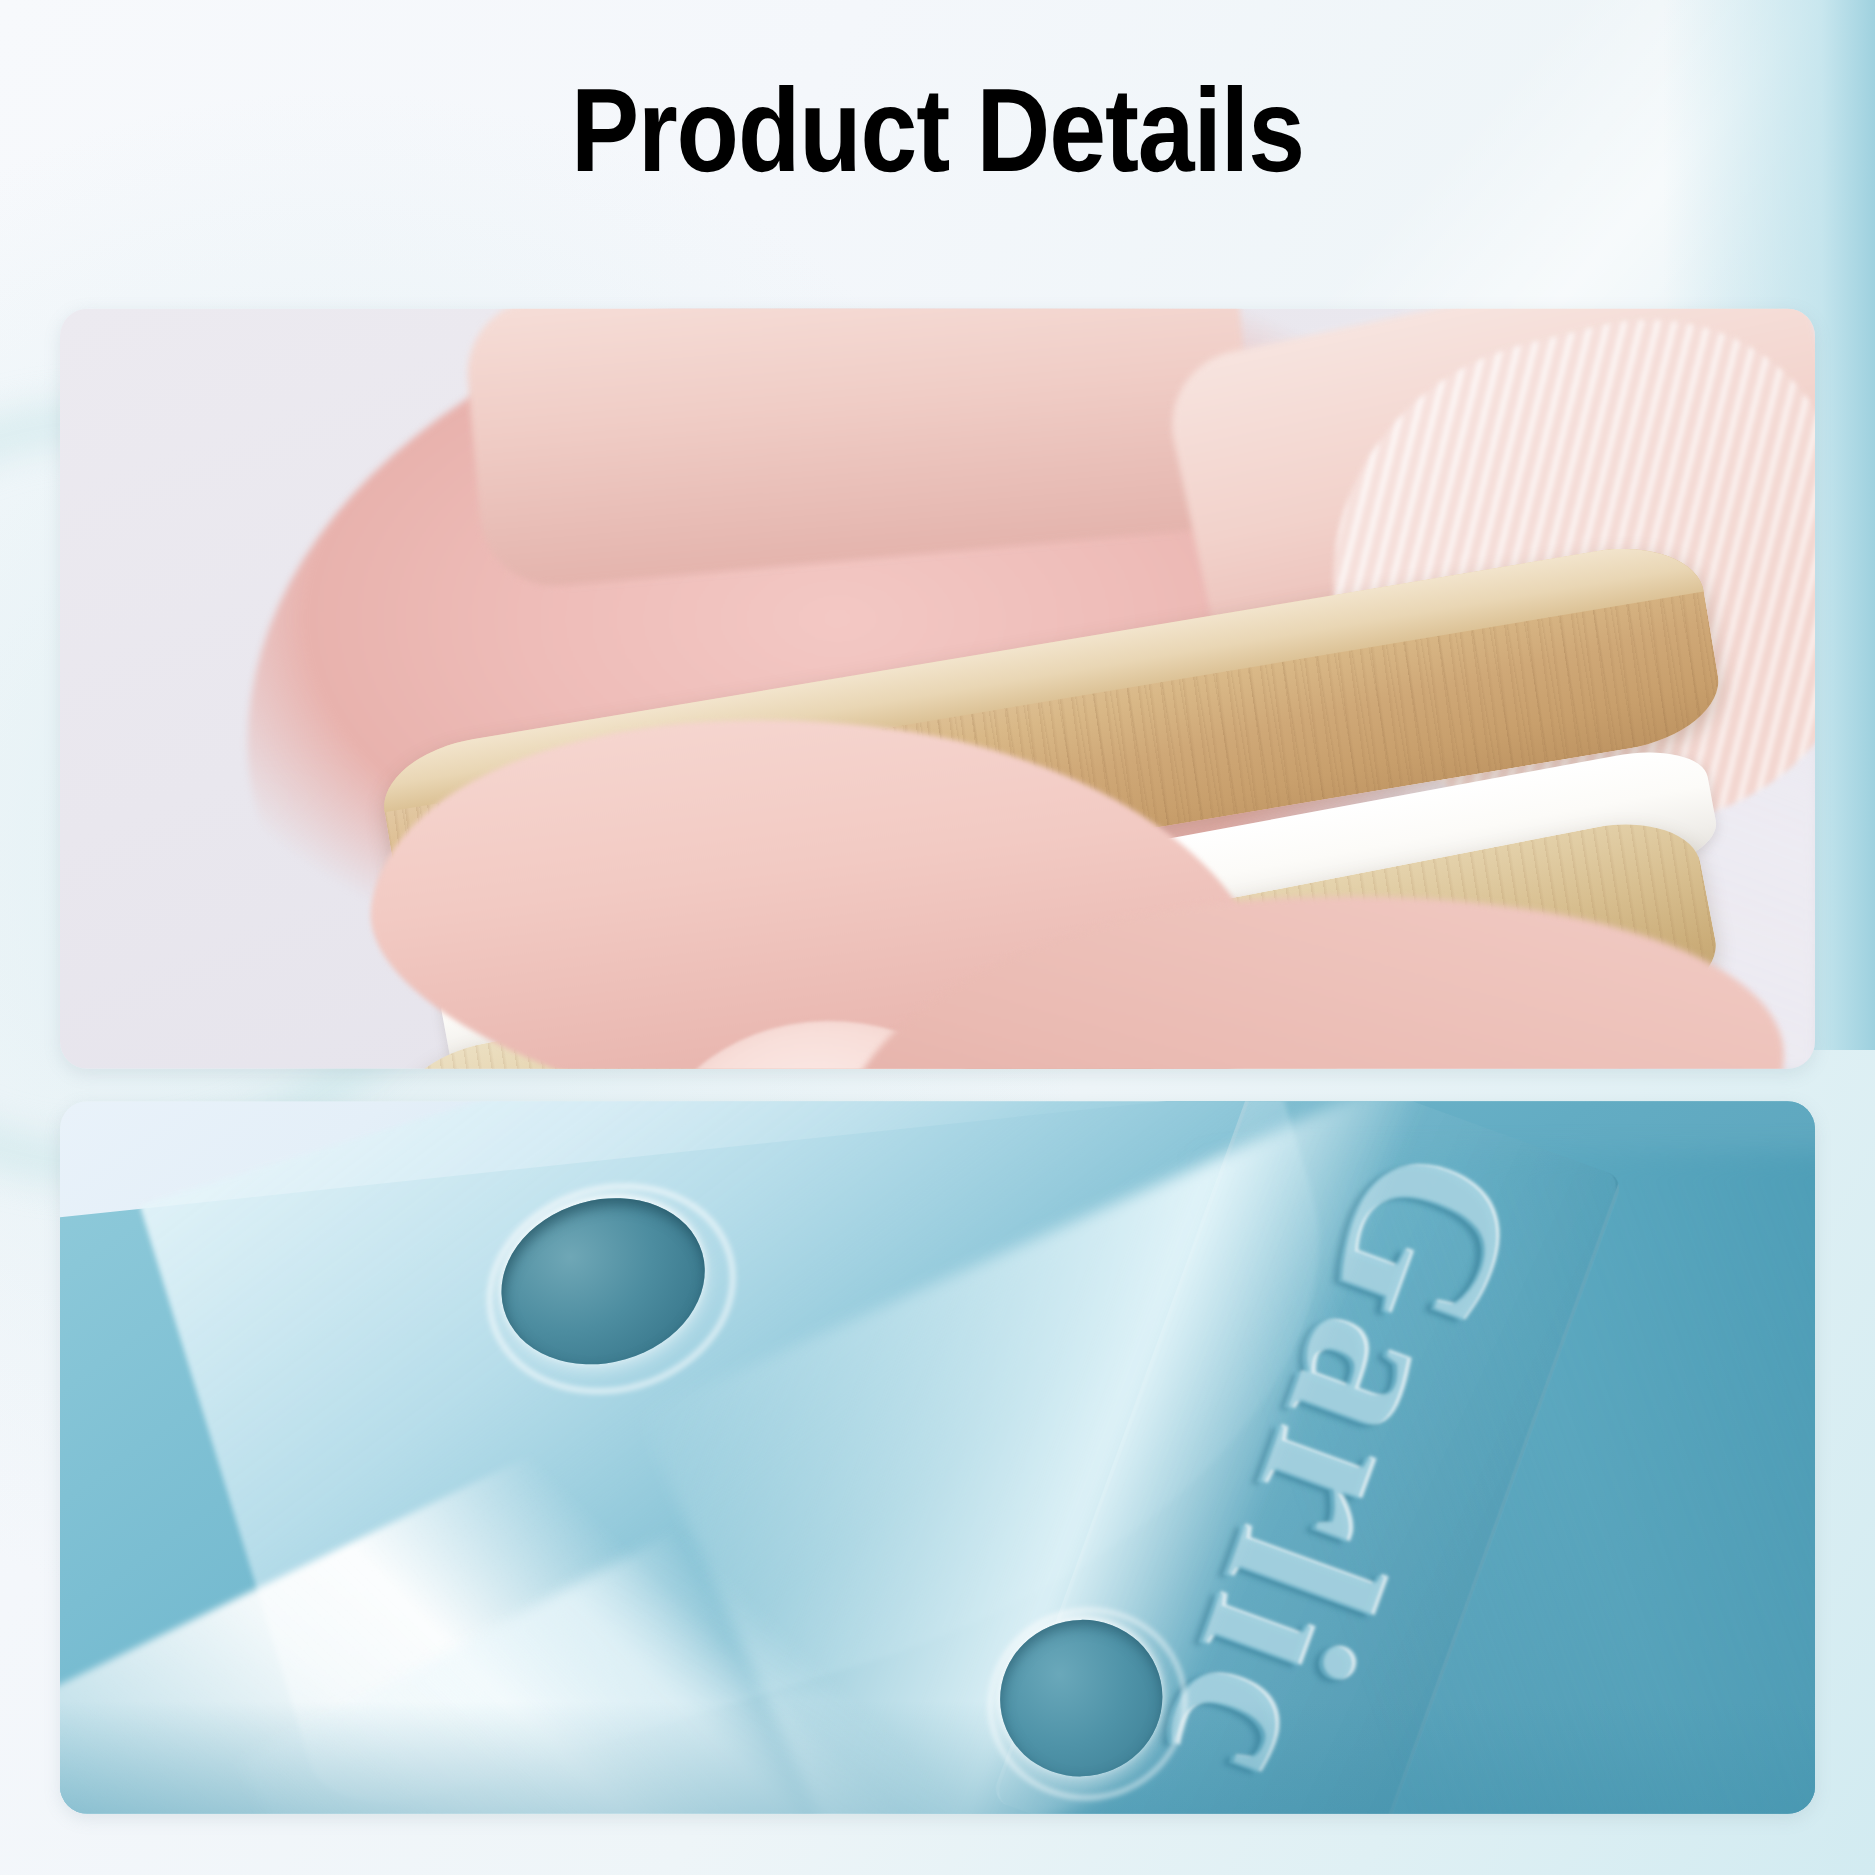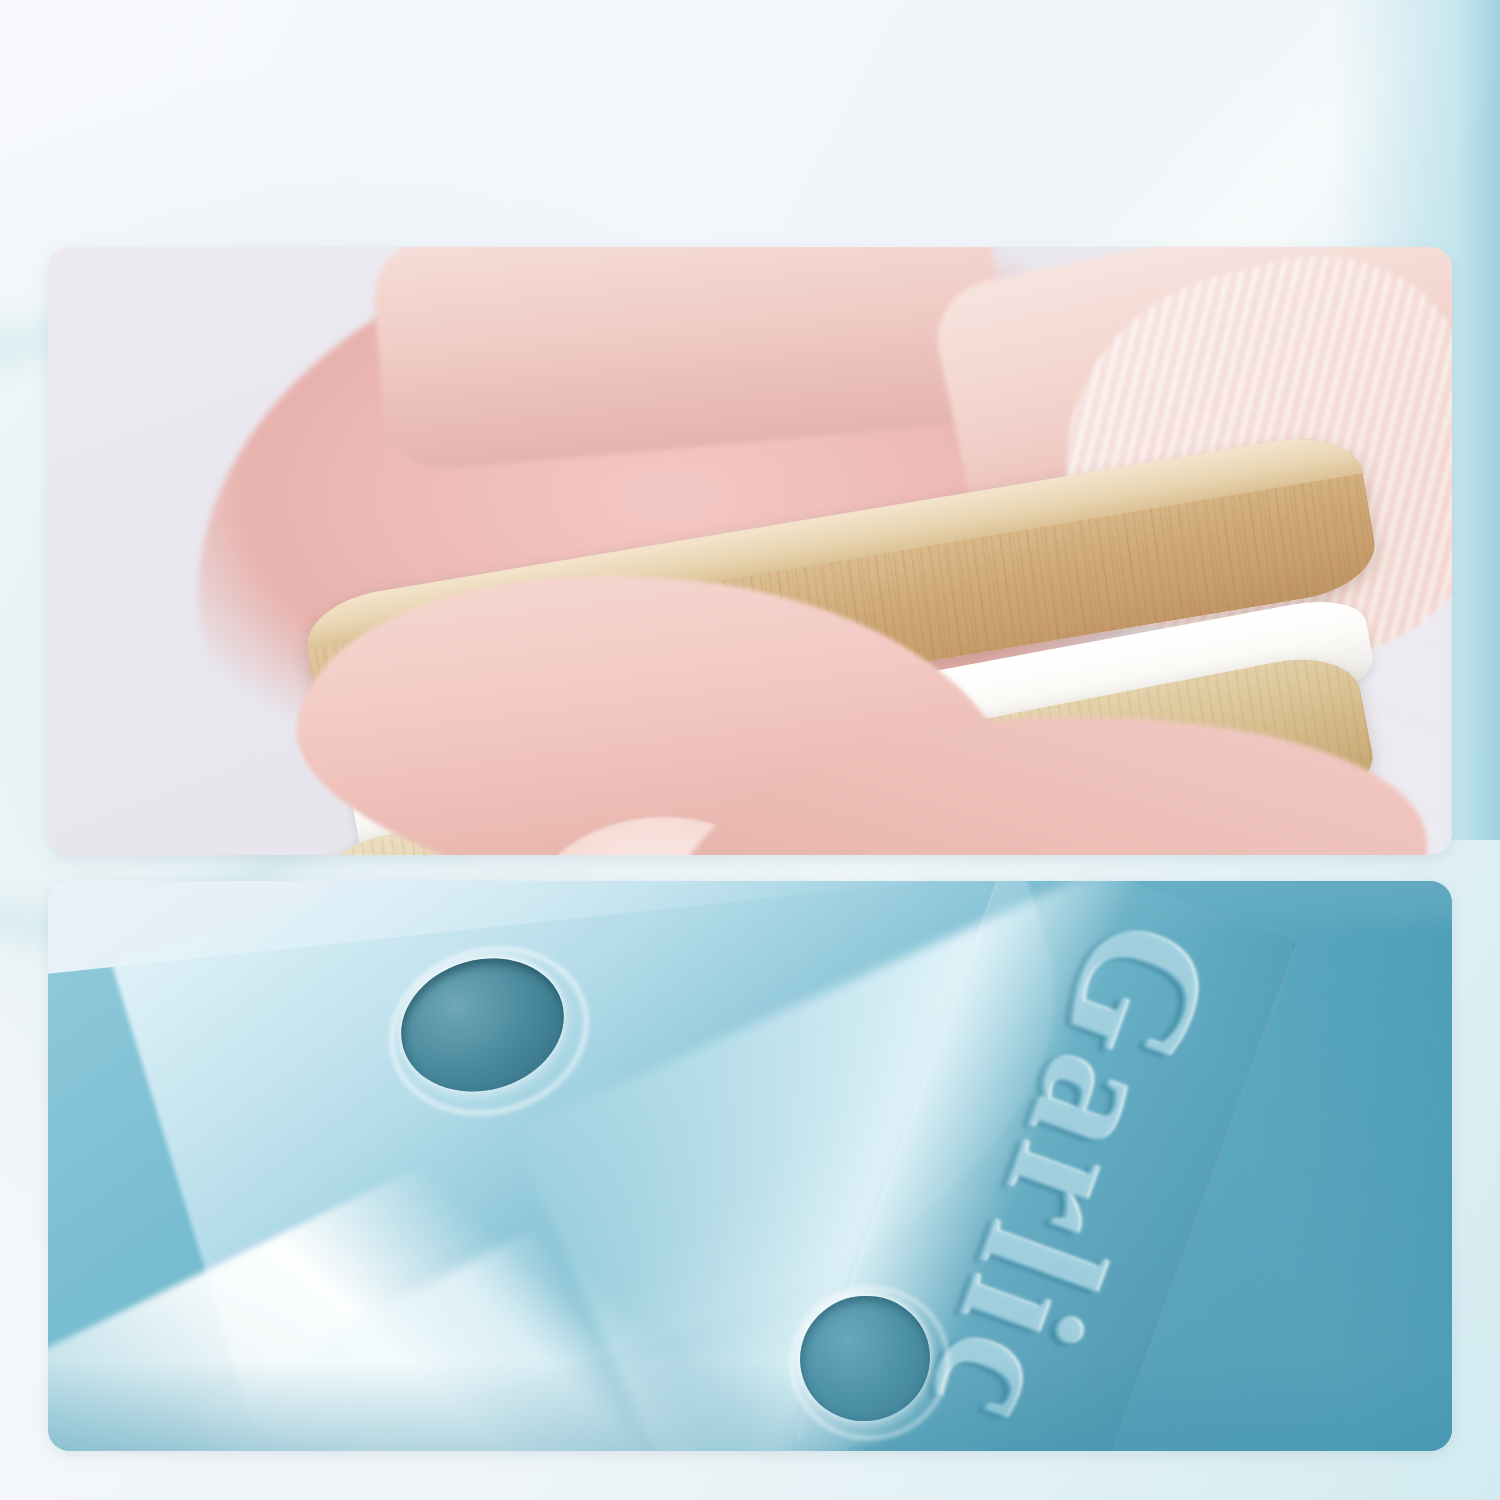--- a/index.html
+++ b/index.html
@@ -344,20 +344,23 @@
 </style>
 </head>
 <body>
 
 <div id="page">
 
   <div class="bg-arc"></div>
   <div class="bg-sheen"></div>
   <div class="bg-rightband"></div>
 
+  <div class="title-wrap">
+    <div class="title">Product Details</div>
+  </div>
 
   <div class="panel panel-top">
     <div class="lid-scene">
       <div class="bg-white-right"></div>
       <div class="hand-palm"></div>
       <div class="finger f1"></div>
       <div class="finger f2"></div>
       <div class="f-knuckles"></div>
 
       <div class="lid-top">

